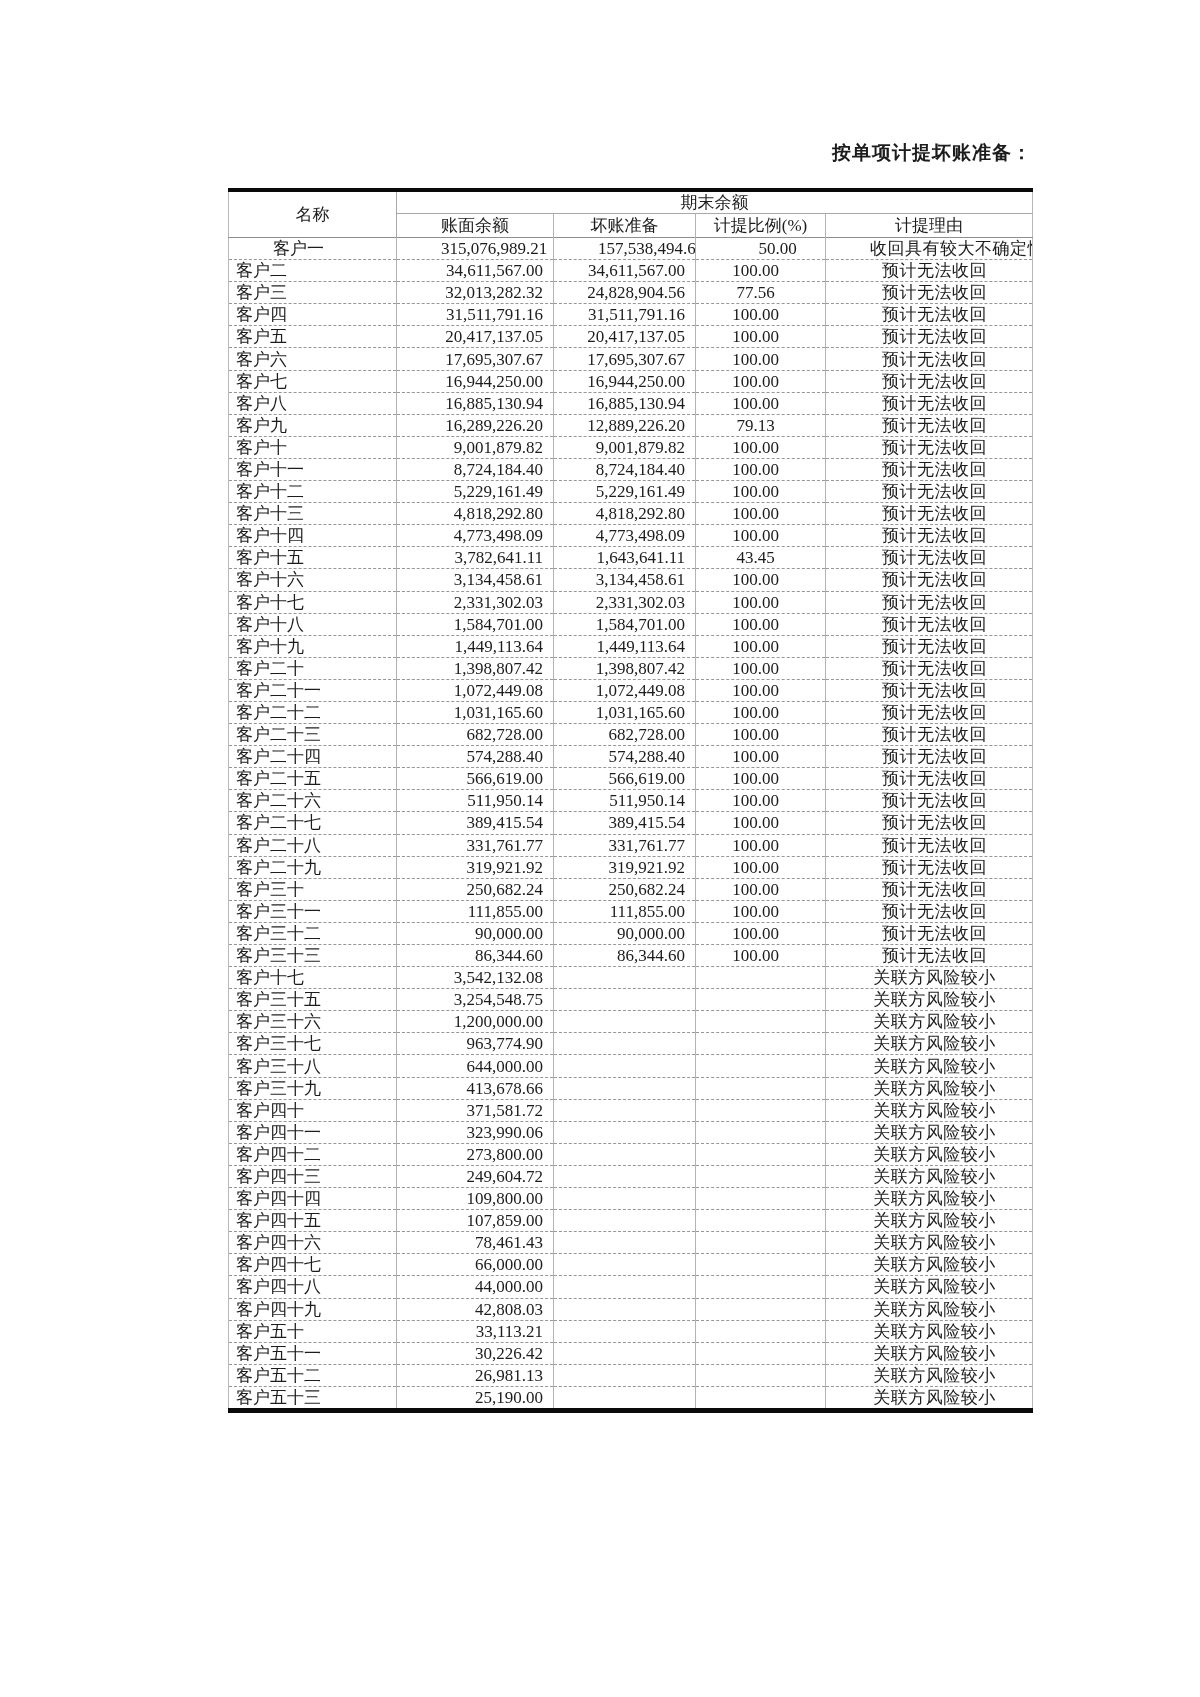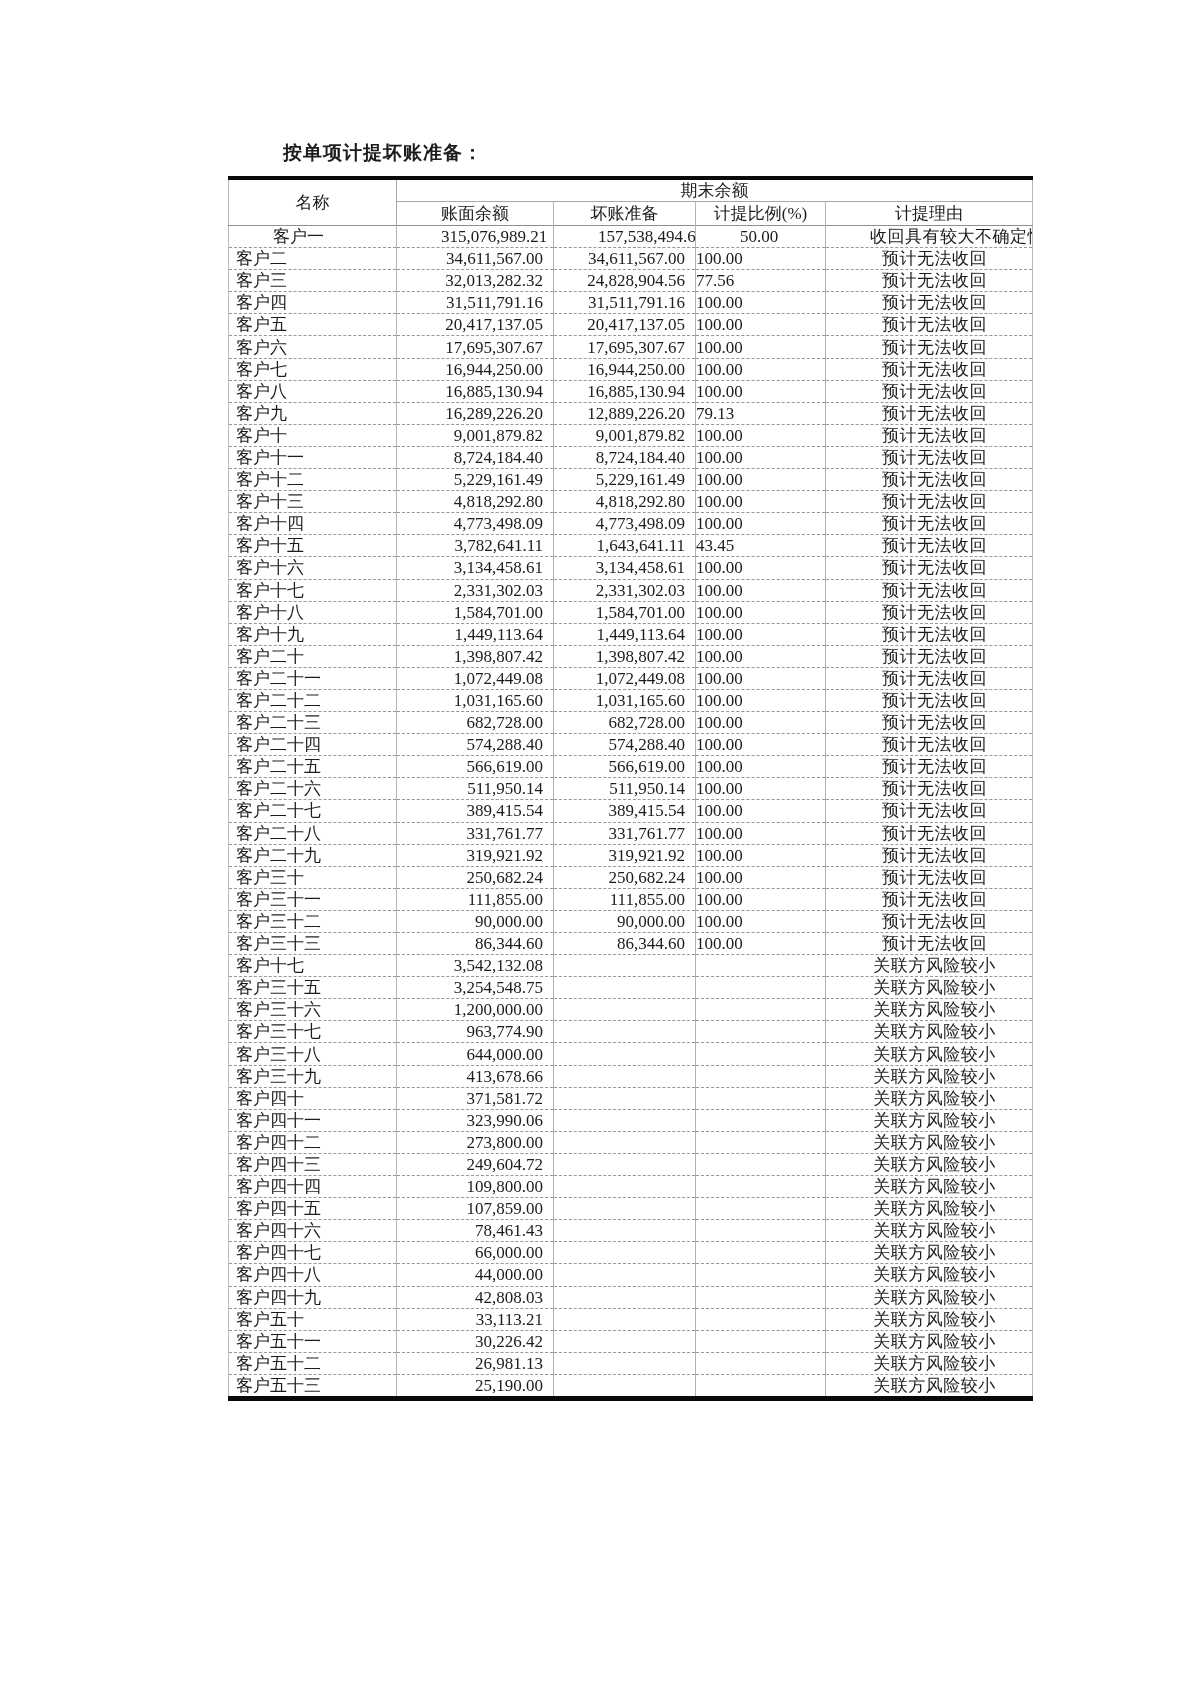--- a/index.html
+++ b/index.html
@@ -15,23 +15,24 @@
   }
   .content {
     position: absolute;
     left: 228px;
     top: 140px;
     width: 804px;
   }
   .doc-title {
     font-size: 19px;
     font-weight: bold;
-    margin: 0 0 10px 55px;
+    margin: 0 0 22px 55px;
     letter-spacing: 1px;
     white-space: nowrap;
+    text-align: right;
   }
   table.provision-table {
     width: 804px;
     table-layout: fixed;
     border-collapse: collapse;
     border-top: 4px solid #0a0a0a;
     border-bottom: 5px solid #0a0a0a;
     border-left: 1px solid #b9b9b9;
     border-right: 1px solid #b9b9b9;
   }
@@ -54,21 +55,21 @@
   thead { border-bottom: 1px solid #8f8f8f; margin-left: 35px; }
   tbody td {
     height: 22.1px;
     border-top: 1px dashed #979797;
     vertical-align: middle;
   }
   tbody td + td { border-left: 1px solid #b3b3b3; }
   tbody tr:first-child td { border-top: 1px solid #8f8f8f; padding-left: 44px; }
   td.cell-name   { text-align: left;  padding-left: 7px; }
   td.cell-num    { text-align: right; padding-right: 10px; }
-  td.cell-ratio  { text-align: left; padding-right: 10px; }
+  td.cell-ratio  { text-align: center; padding-right: 10px; }
   td.cell-reason { text-align: center;  padding-left: 11px; letter-spacing: 0.5px; }
 </style>
 </head>
 <body>
 
 <div class="page">
   <div class="content">
     <p class="doc-title">按单项计提坏账准备：</p>
 
     <table class="provision-table">

